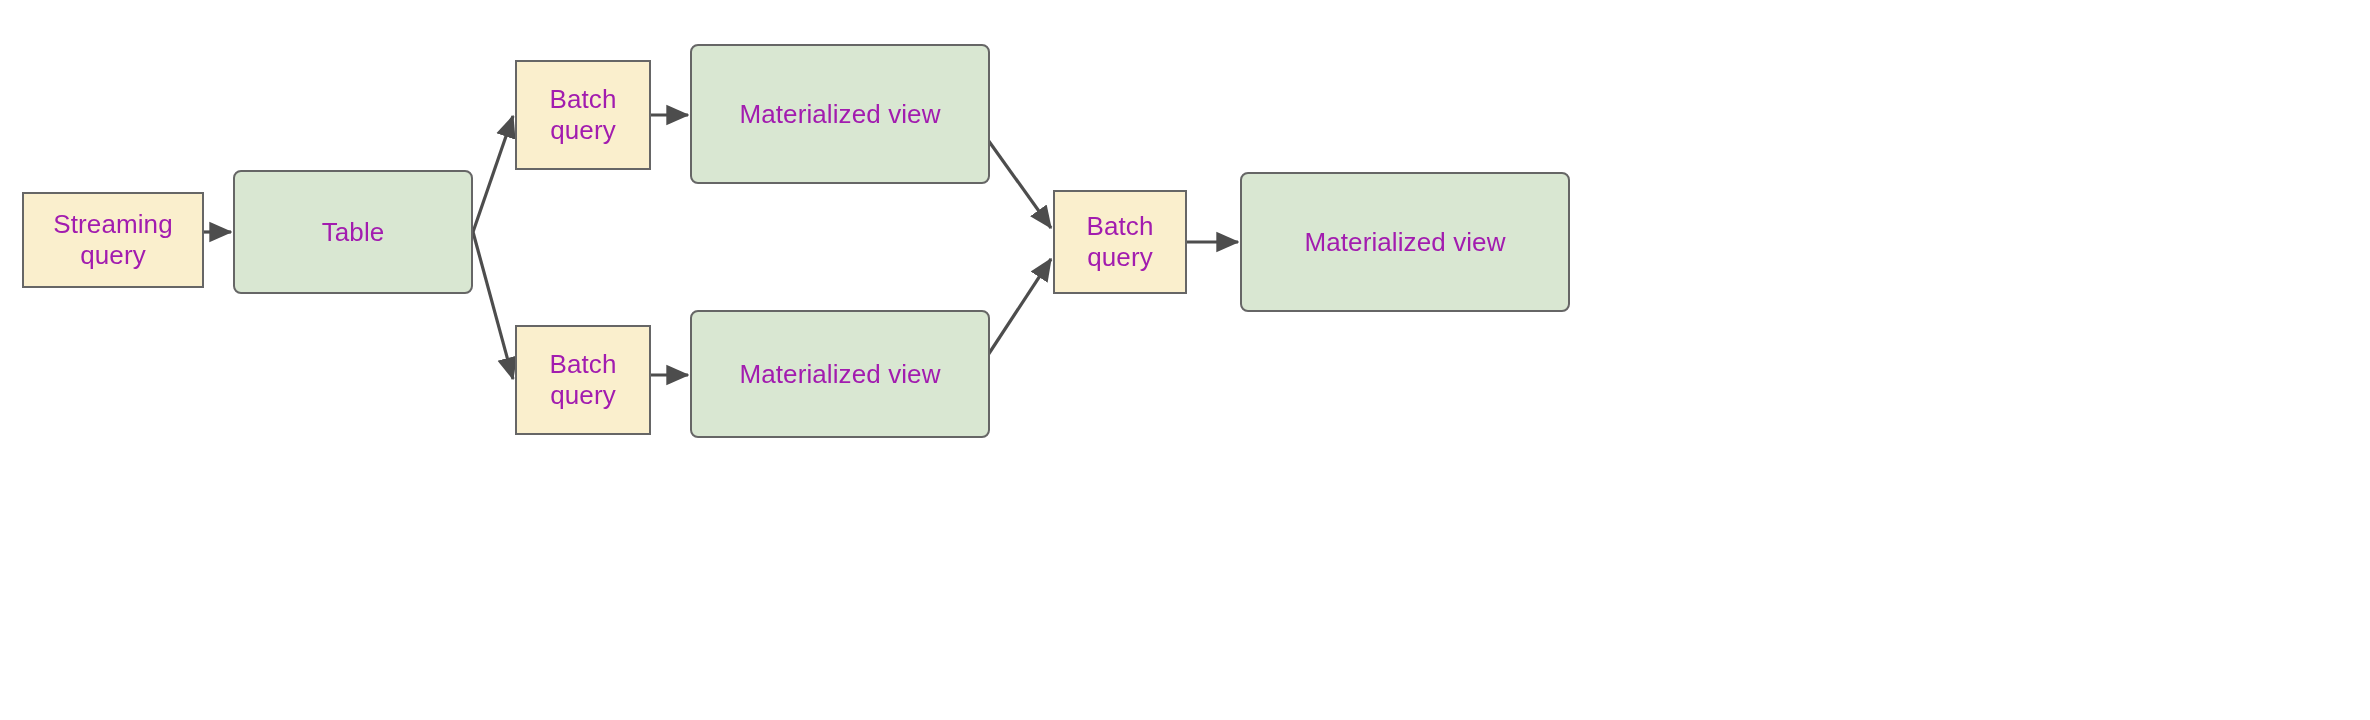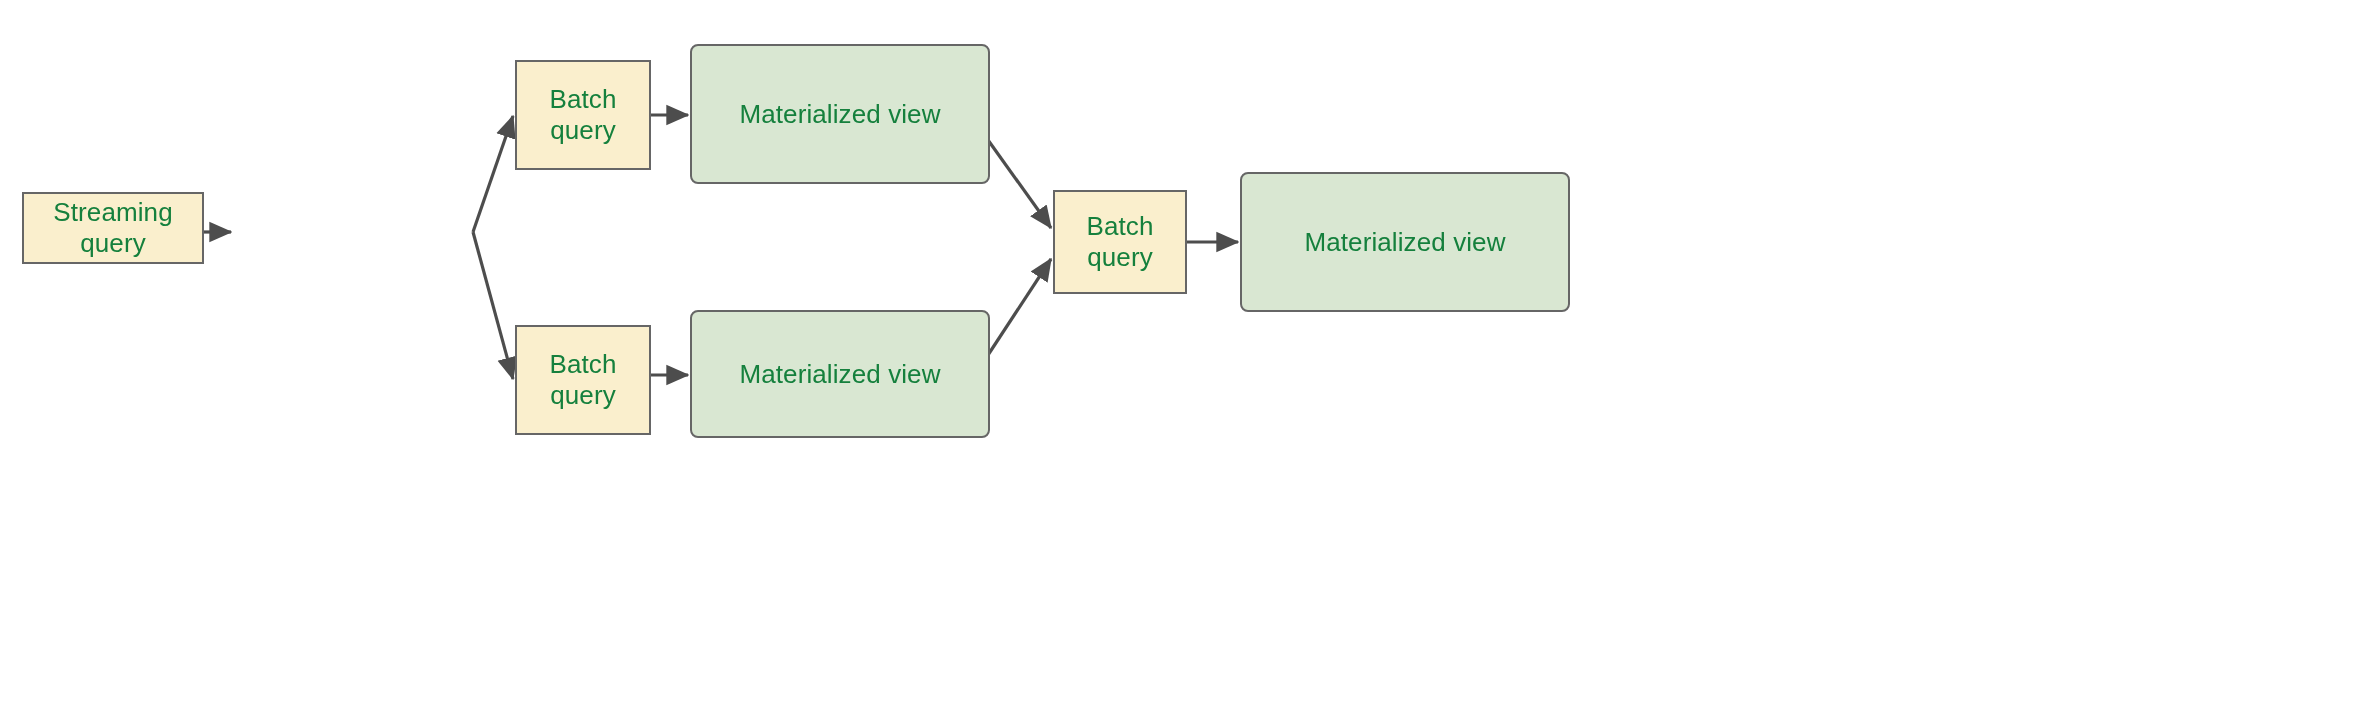--- a/index.html
+++ b/index.html
@@ -28,21 +28,21 @@
     height: 720px;
     pointer-events: none;
   }
   .node {
     position: absolute;
     box-sizing: border-box;
     display: flex;
     align-items: center;
     justify-content: center;
     text-align: center;
-    color: #15803d;
+    color: #a21caf;
     font-size: 26px;
     line-height: 1.18;
     letter-spacing: 0.1px;
     white-space: pre-line;
     border: 2px solid #666666;
     z-index: 2;
   }
   .node-process {
     background: #faefcd;
     border-radius: 0;
@@ -76,25 +76,28 @@
       <line x1="651" y1="375" x2="688" y2="375" marker-end="url(#arrow)"></line>
 
       <line x1="988" y1="140" x2="1051" y2="228" marker-end="url(#arrow)"></line>
 
       <line x1="988" y1="355" x2="1051" y2="259" marker-end="url(#arrow)"></line>
 
       <line x1="1187" y1="242" x2="1238" y2="242" marker-end="url(#arrow)"></line>
     </g>
   </svg>
 
-  <div class="node node-process" style="left:22px; top:192px; width:182px; height:72px;">
+  <div class="node node-process" style="left:22px; top:192px; width:182px; height:96px;">
     <span>Streaming
 query</span>
   </div>
 
+  <div class="node node-store" style="left:233px; top:170px; width:240px; height:124px;">
+    <span>Table</span>
+  </div>
 
   <div class="node node-process" style="left:515px; top:60px; width:136px; height:110px;">
     <span>Batch
 query</span>
   </div>
 
   <div class="node node-store" style="left:690px; top:44px; width:300px; height:140px;">
     <span>Materialized view</span>
   </div>
 

